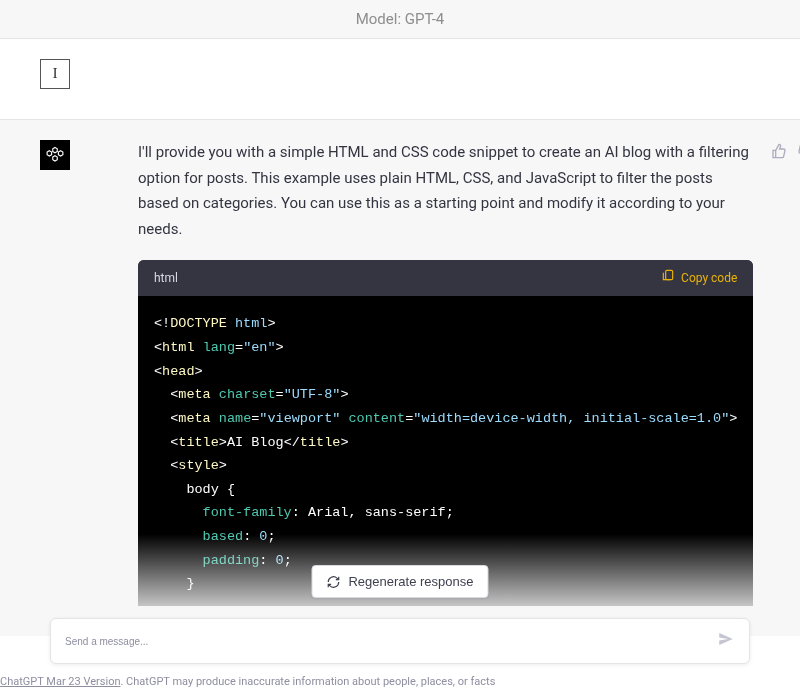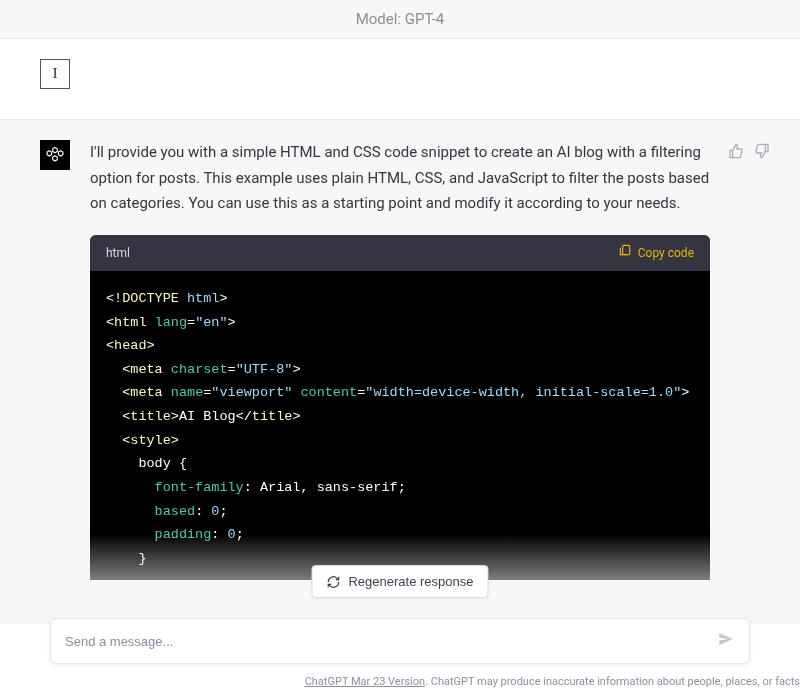--- a/index.html
+++ b/index.html
@@ -18,21 +18,21 @@
     padding: 10px 0 10px 0;
     border-bottom: 1px solid #e5e5e5;
     background: #f7f7f8;
   }
   .msg {
     padding: 20px 40px 30px 40px;
     display: flex;
     align-items: flex-start;
   }
   .msg.user { background: #ffffff; border-bottom: 1px solid #e5e5e5; }
-  .msg.assistant { background: #f7f7f8; }
+  .msg.assistant { background: #f7f7f8; gap: 48px; }
   .avatar {
     width: 30px; height: 30px;
     flex: 0 0 30px;
     margin-right: 20px;
     display: flex; align-items: center; justify-content: center;
   }
   .avatar.user-av {
     border: 1px solid #555;
     background: #fff;
     font-family: serif;
@@ -133,36 +133,35 @@
     background: #ffffff;
     box-shadow: 0 1px 4px rgba(0,0,0,0.08);
     display: flex;
     align-items: center;
     padding: 0 14px;
   }
   .input-row input {
     flex: 1;
     border: none;
     outline: none;
-    font-size: 13px;
+    font-size: 10px;
     color: #14532d;
     background: transparent;
   }
   .input-row input::placeholder { color: #8e8ea0; }
   .send-btn { color: #c5c5d2; cursor: pointer; }
   .send-btn svg { width: 18px; height: 18px; }
 
   .footer-note {
     position: absolute;
     bottom: 6px;
     left: 0; right: 0;
-    text-align: right;
+    text-align: left;
     font-size: 11px;
     color: #8e8ea0;
-    padding-left: 6px;
   }
   .footer-note .ver { text-decoration: underline; }
   .fade {
     position:absolute;
     left:0; right:0;
     bottom:70px;
     height:90px;
     pointer-events:none;
     background: linear-gradient(to bottom, rgba(247,247,248,0), rgba(247,247,248,1));
   }

